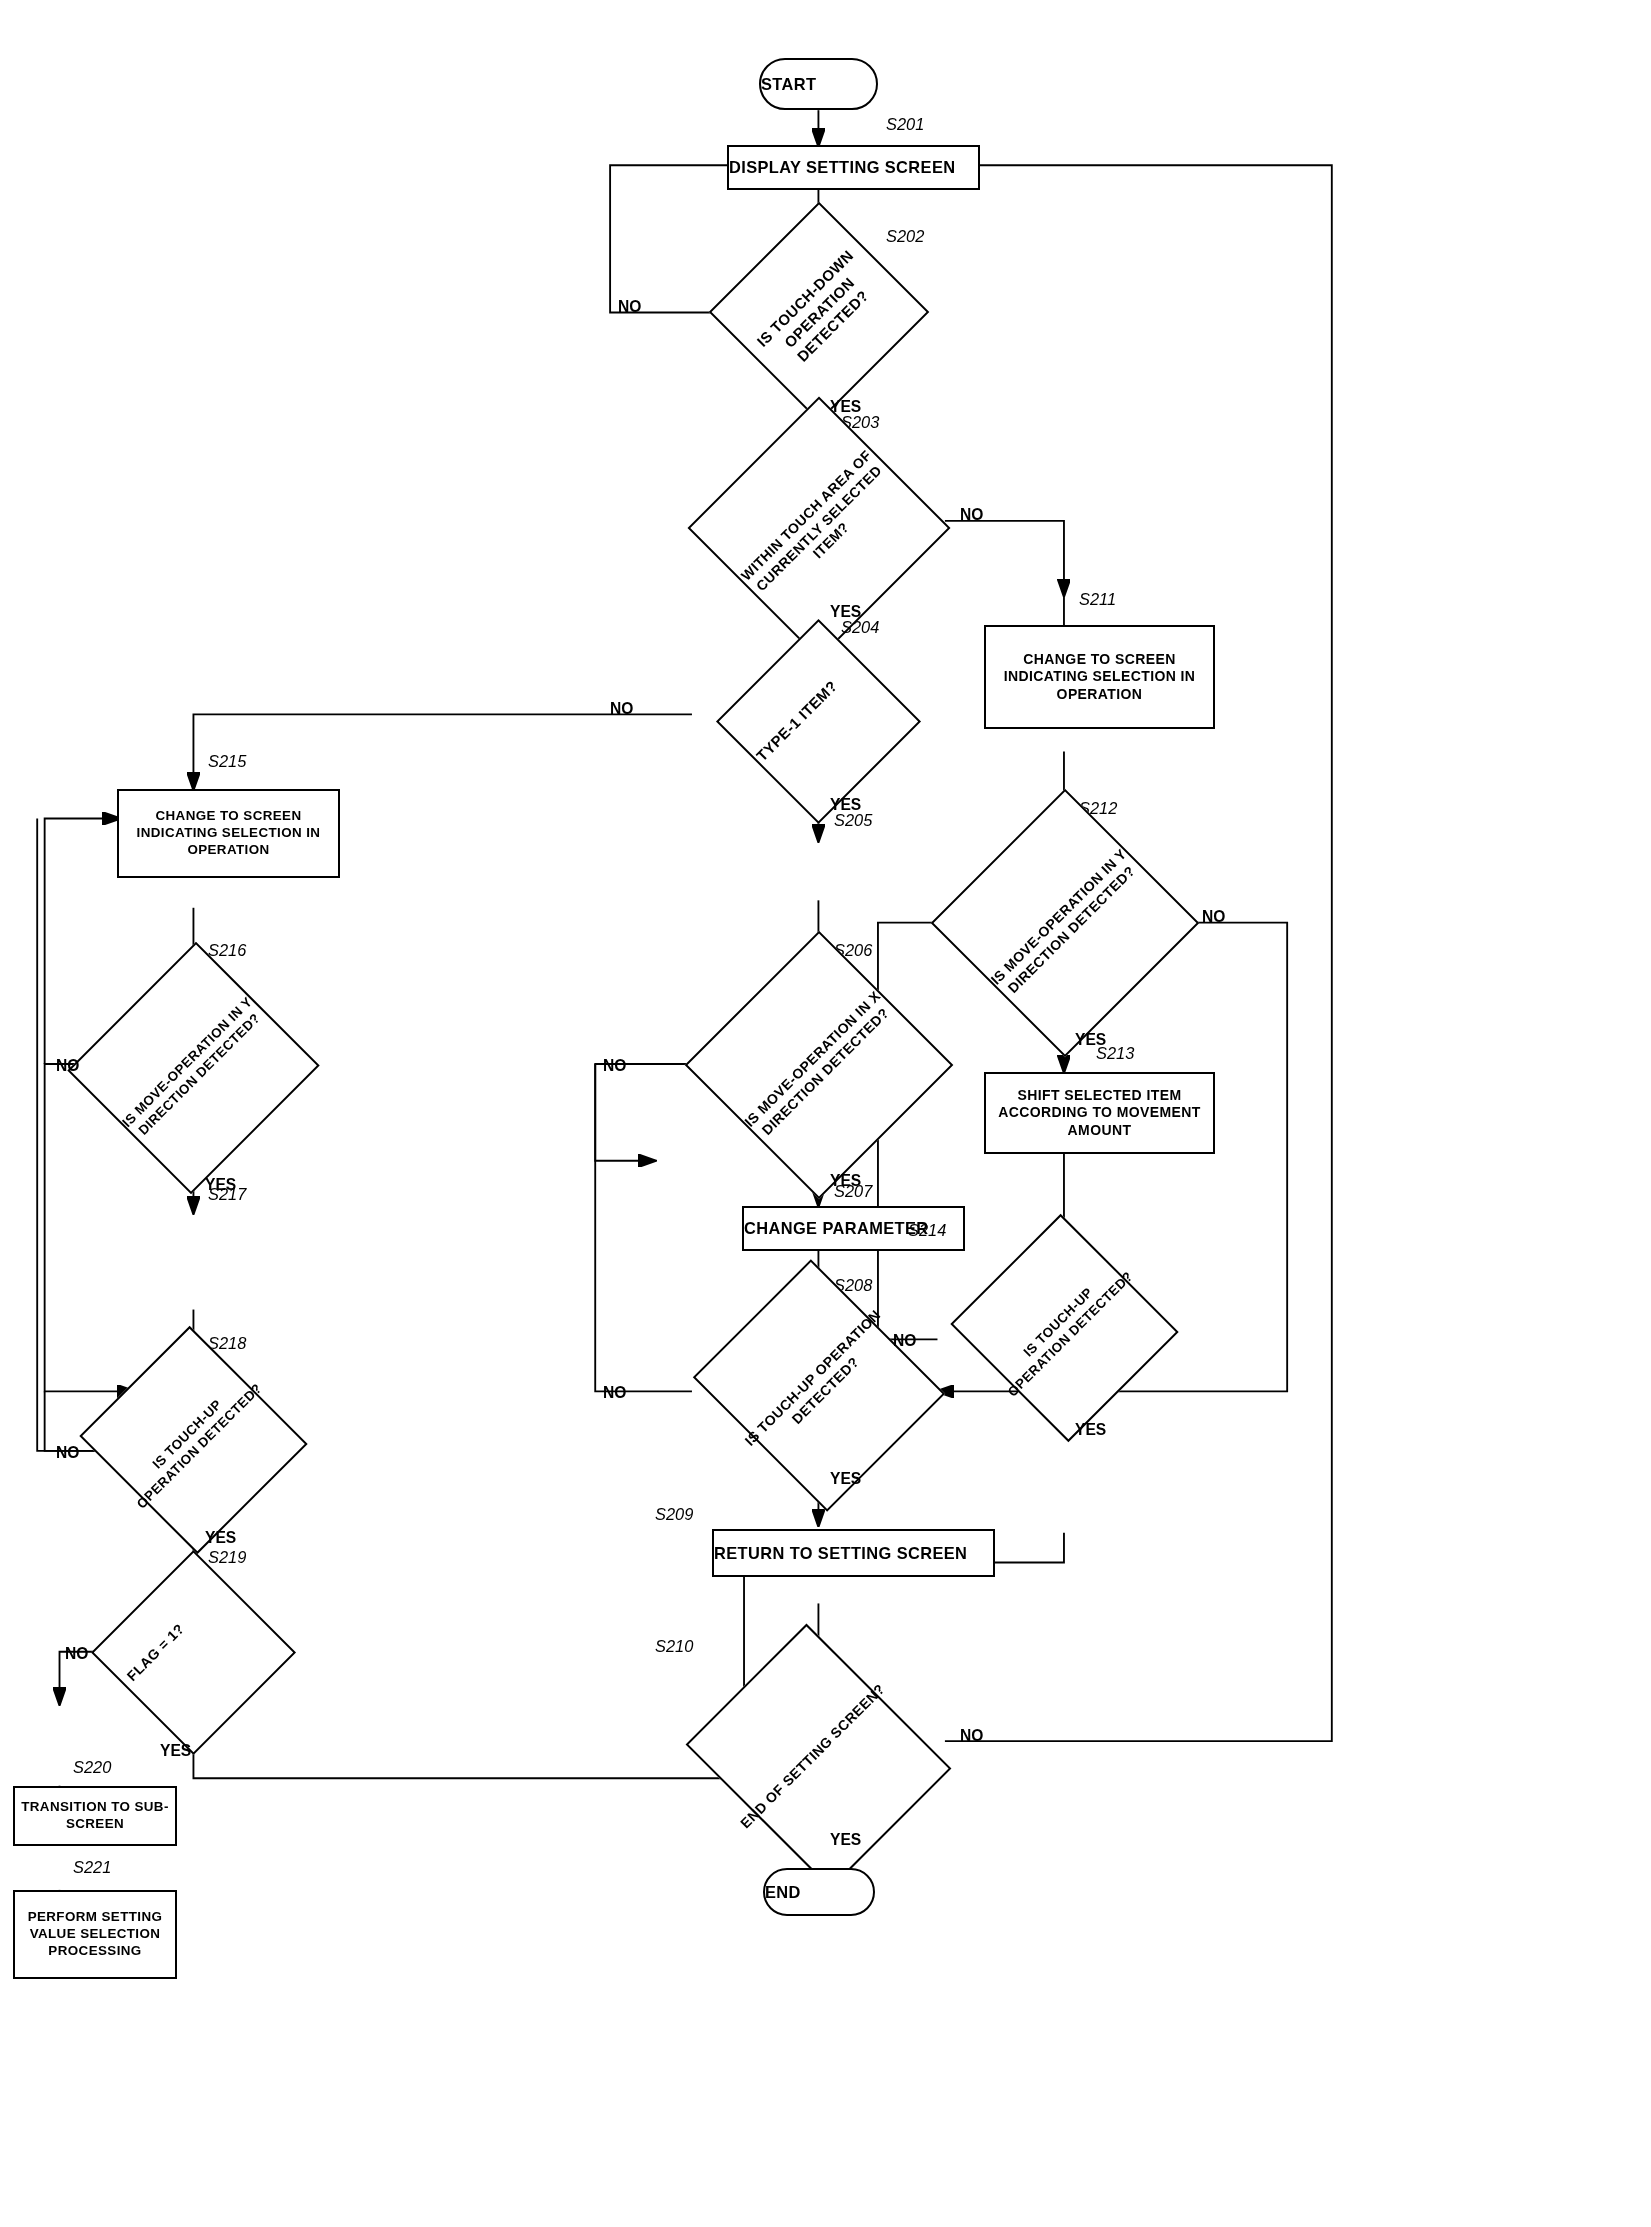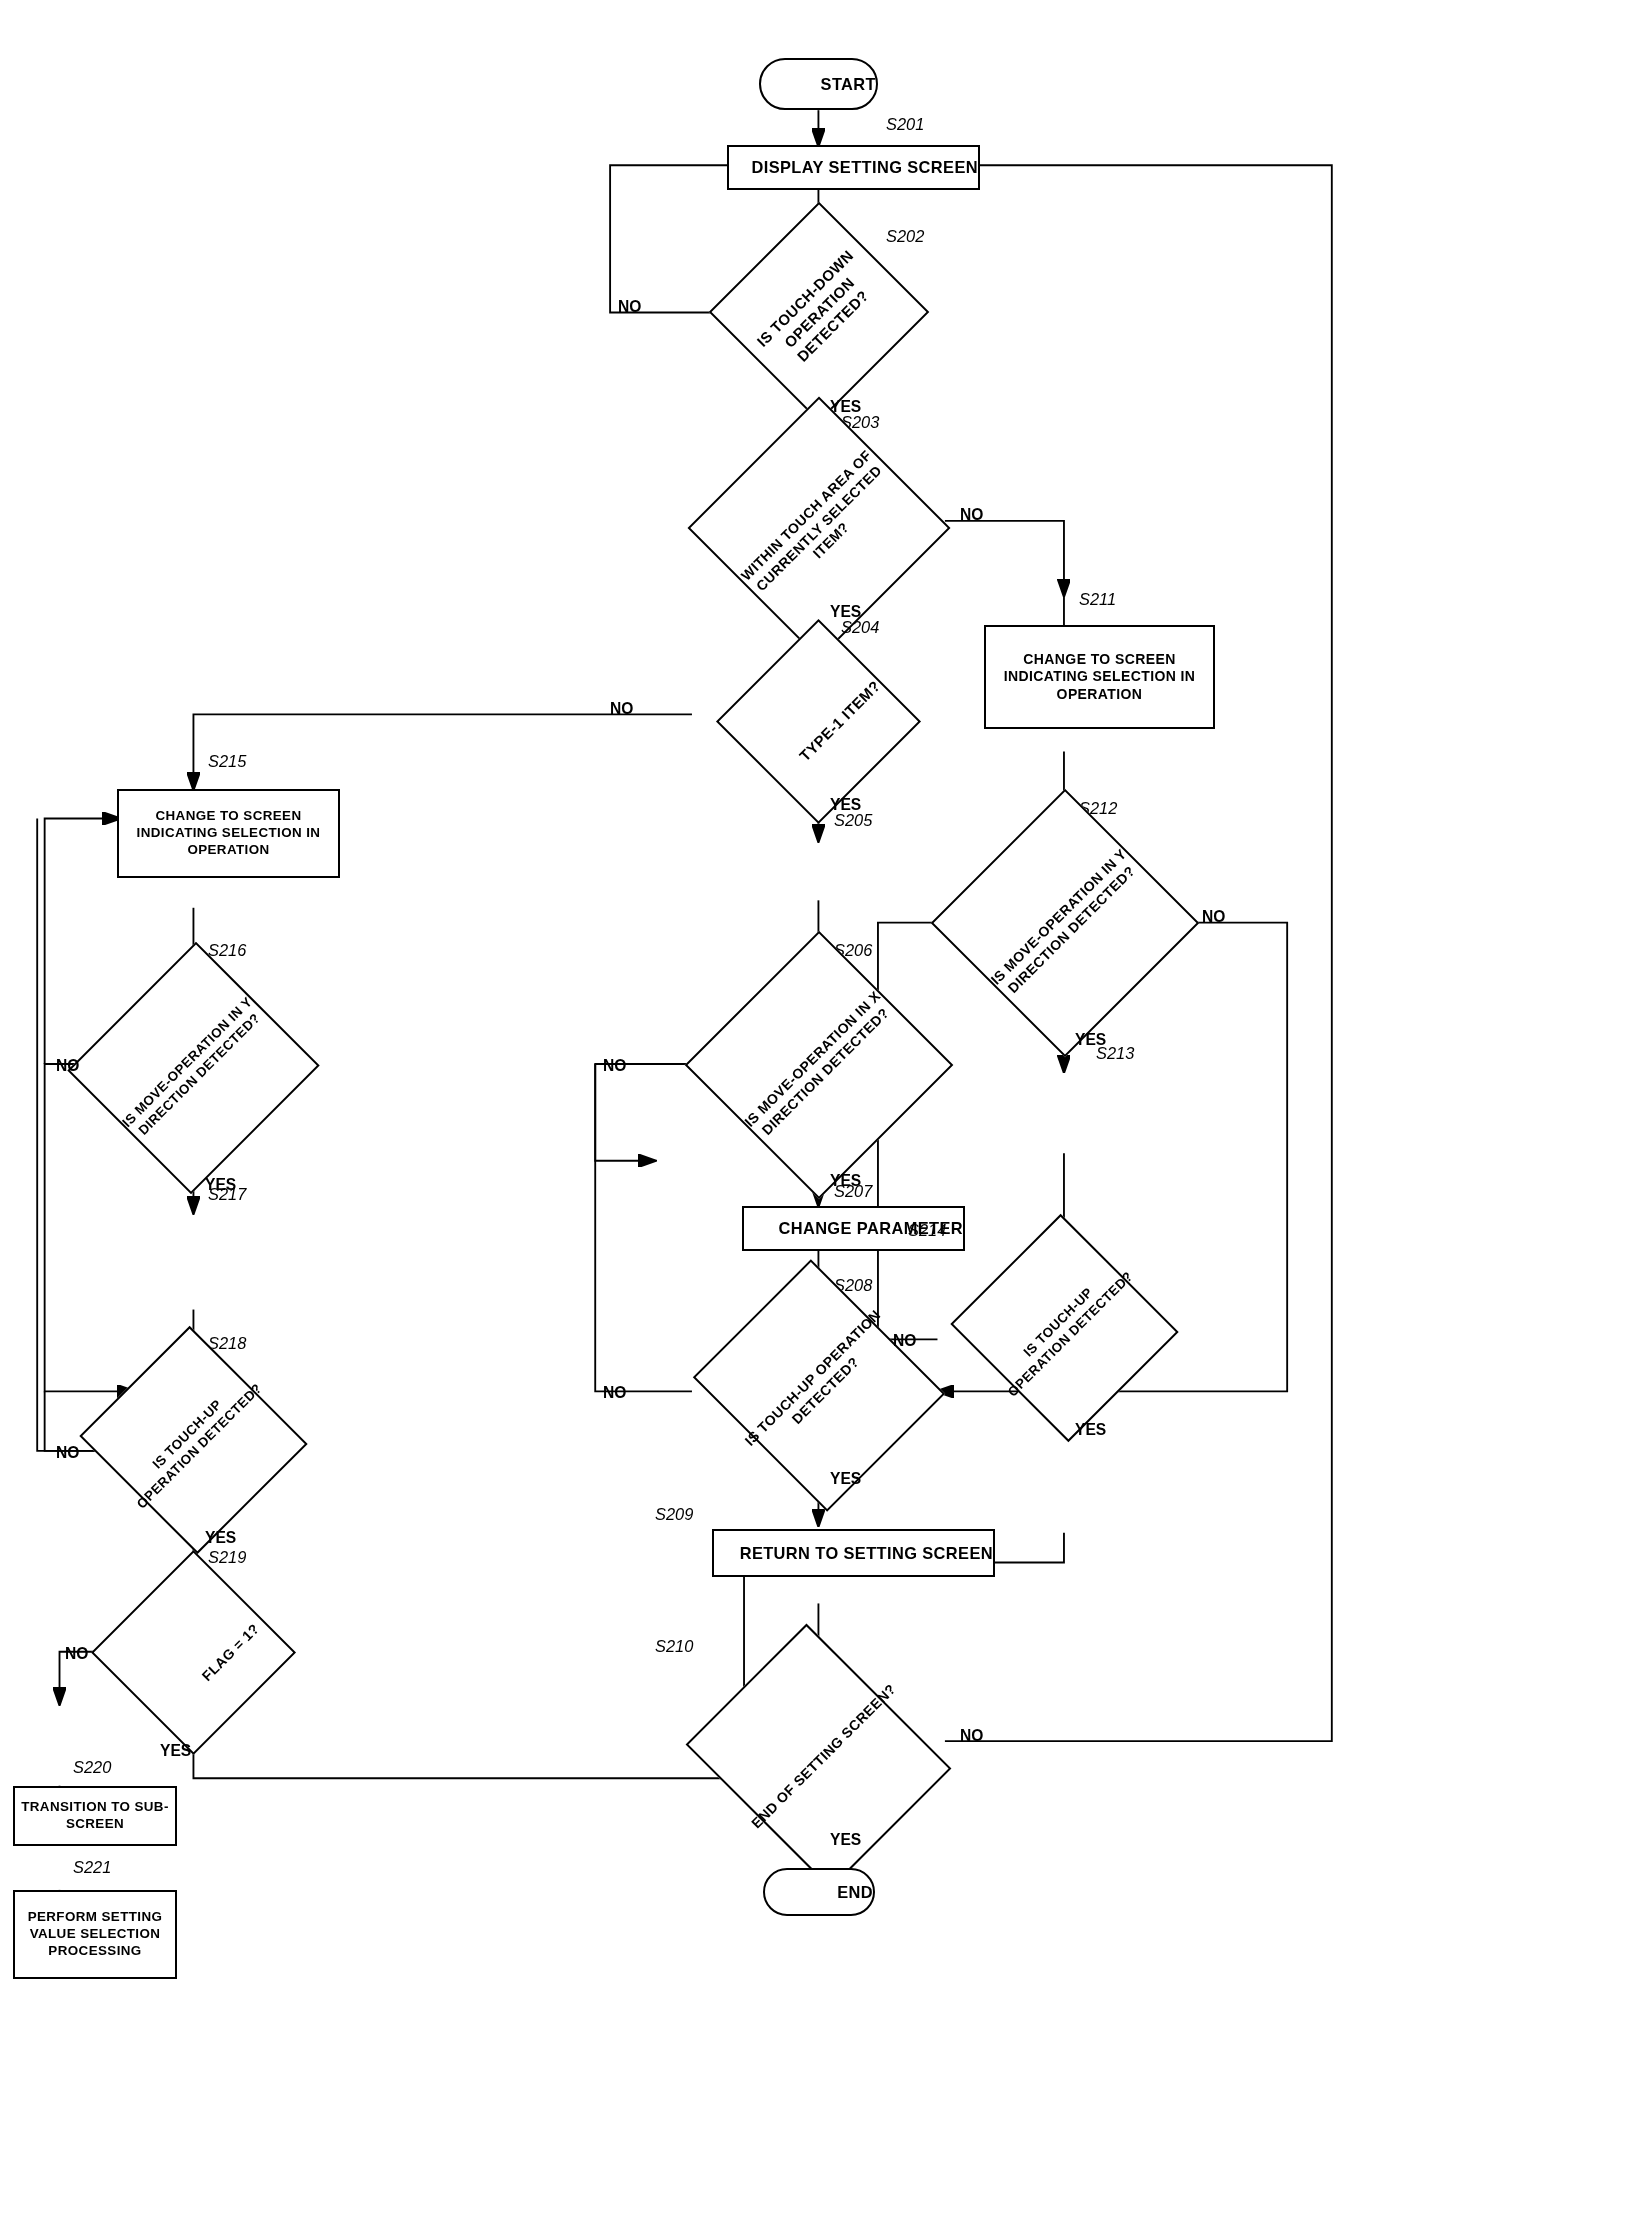--- a/index.html
+++ b/index.html
@@ -15,21 +15,21 @@
       position: absolute;
       top: 0; left: 0;
       width: 1651px;
       height: 2227px;
     }
     
     .node {
       position: absolute;
       display: flex;
       align-items: center;
-      justify-content: flex-end;
+      justify-content: flex-start;
       text-align: center;
     }
     .rounded-rect {
       border: 2.2px solid #000;
       border-radius: 30px;
       background: #fff;
     }
     .rect {
       border: 2.2px solid #000;
       background: #fff;
@@ -286,20 +286,25 @@
 IN Y DIRECTION
 DETECTED?</span>
   </div>
 
   <div class="arrow-label" style="left:1202px;top:908px;">NO</div>
 
   <div class="arrow-label" style="left:1075px;top:1031px;">YES</div>
 
   <div class="step-label" style="left:1096px;top:1044px;">S213</div>
 
+  <div class="node rect" style="width:231px;height:82px;left:949px;top:1072px;">
+    <span class="node-label" style="font-size:14px;">SHIFT SELECTED
+ITEM ACCORDING TO
+MOVEMENT AMOUNT</span>
+  </div>
 
   <div class="step-label" style="left:908px;top:1221px;">S214</div>
 
   <div class="node" style="width:171px;height:156px;left:979px;top:1250px;">
     <div class="diamond" style="width:167px;height:156px;position:absolute;top:0px;left:2.2px;"></div>
     <span class="node-label diamond-label" style="font-size:13.4px;line-height:1.3;position:relative;z-index:1;">IS TOUCH-UP
 OPERATION
 DETECTED?</span>
   </div>
 

